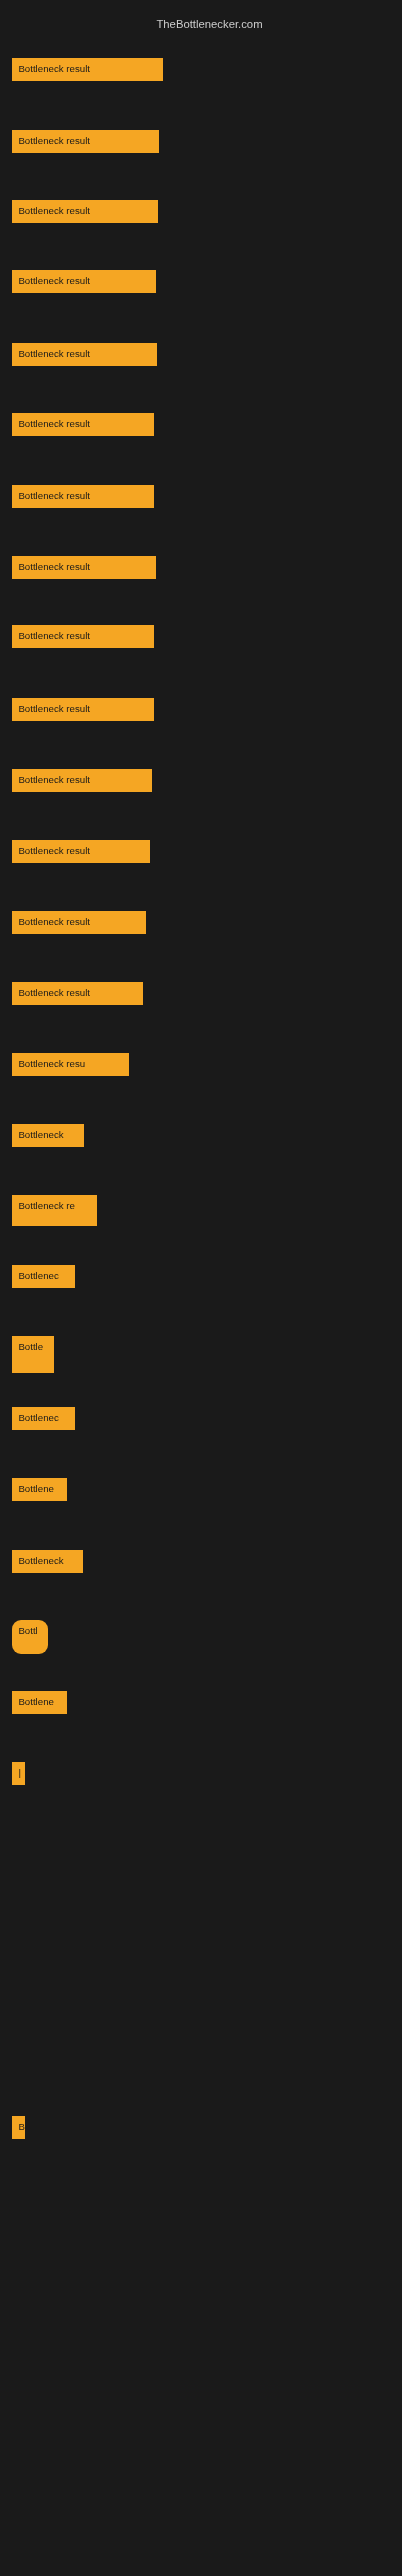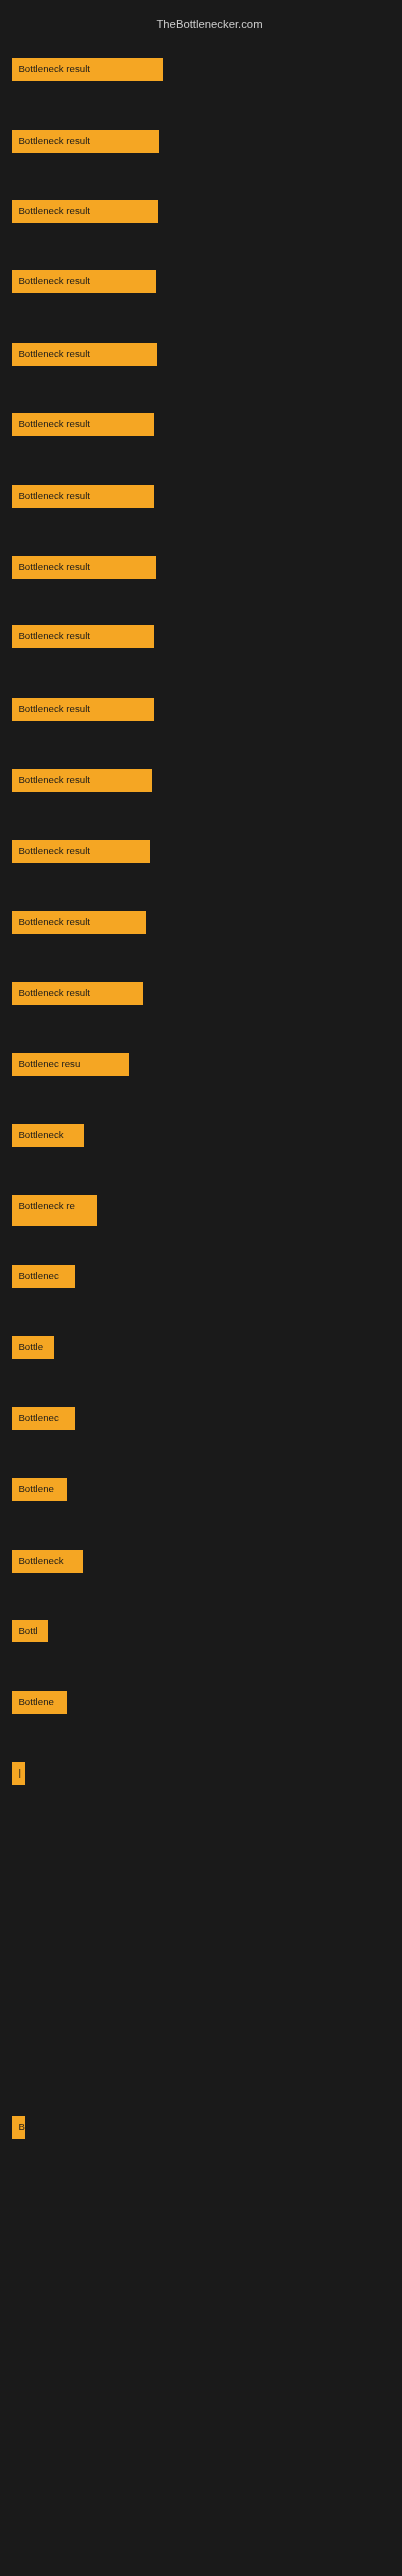--- a/index.html
+++ b/index.html
@@ -50,25 +50,25 @@
 <div class="bottleneck-item" style="top: 331px; width: 145px; height: 22.5px; line-height: 16px;">Bottleneck result</div>
 <div class="bottleneck-item" style="top: 401px; width: 142px; height: 22.5px; line-height: 16px;">Bottleneck result</div>
 <div class="bottleneck-item" style="top: 473px; width: 142px; height: 22.5px; line-height: 16px;">Bottleneck result</div>
 <div class="bottleneck-item" style="top: 544px; width: 144px; height: 22.5px; line-height: 16px;">Bottleneck result</div>
 <div class="bottleneck-item" style="top: 613px; width: 142px; height: 22.5px; line-height: 16px;">Bottleneck result</div>
 <div class="bottleneck-item" style="top: 686px; width: 142px; height: 22.5px; line-height: 16px;">Bottleneck result</div>
 <div class="bottleneck-item" style="top: 757px; width: 140px; height: 22.5px; line-height: 16px;">Bottleneck result</div>
 <div class="bottleneck-item" style="top: 828px; width: 138px; height: 22.5px; line-height: 16px;">Bottleneck result</div>
 <div class="bottleneck-item" style="top: 899px; width: 134px; height: 22.5px; line-height: 16px;">Bottleneck result</div>
 <div class="bottleneck-item" style="top: 970px; width: 131px; height: 22.5px; line-height: 16px;">Bottleneck result</div>
-<div class="bottleneck-item" style="top: 1041px; width: 117px; height: 22.5px; line-height: 16px;">Bottlenec resu</div>
+<div class="bottleneck-item" style="top: 1041px; width: 117px; height: 22.5px; line-height: 16px;">Bottleneck resu</div>
 <div class="bottleneck-item" style="top: 1112px; width: 72px; height: 22.5px; line-height: 16px;">Bottleneck</div>
 <div class="bottleneck-item" style="top: 1183px; width: 85px; height: 31px; line-height: 16px;">Bottleneck re</div>
 <div class="bottleneck-item" style="top: 1253px; width: 63px; height: 22.5px; line-height: 16px;">Bottlenec</div>
-<div class="bottleneck-item" style="top: 1324px; width: 42px; height: 23px; line-height: 16px;">Bottle</div>
+<div class="bottleneck-item" style="top: 1324px; width: 42px; height: 37px; line-height: 16px;">Bottle</div>
 <div class="bottleneck-item" style="top: 1395px; width: 63px; height: 22.5px; line-height: 16px;">Bottlenec</div>
 <div class="bottleneck-item" style="top: 1466px; width: 55px; height: 22.5px; line-height: 16px;">Bottlene</div>
 <div class="bottleneck-item" style="top: 1538px; width: 71px; height: 22.5px; line-height: 16px;">Bottleneck</div>
-<div class="bottleneck-item" style="top: 1608px; width: 36px; height: 22px; line-height: 16px;">Bottl</div>
+<div class="bottleneck-item" style="top: 1608px; width: 36px; height: 34px; line-height: 16px; border-radius: 9px;">Bottl</div>
 <div class="bottleneck-item" style="top: 1679px; width: 55px; height: 22.5px; line-height: 16px;">Bottlene</div>
 <div class="bottleneck-item" style="top: 1750px; width: 9.7px; height: 22.5px; line-height: 16px;">|</div>
 <div class="bottleneck-item" style="top: 2104px; width: 11.3px; height: 22.5px; line-height: 16px;">B</div>
 
 
 </body></html>

